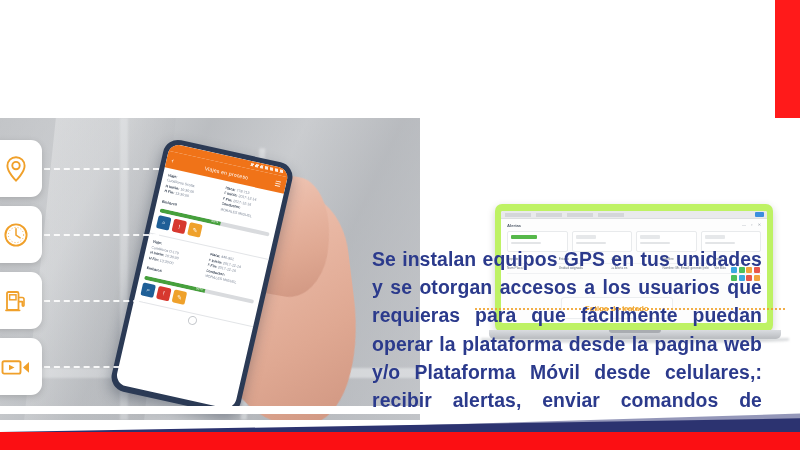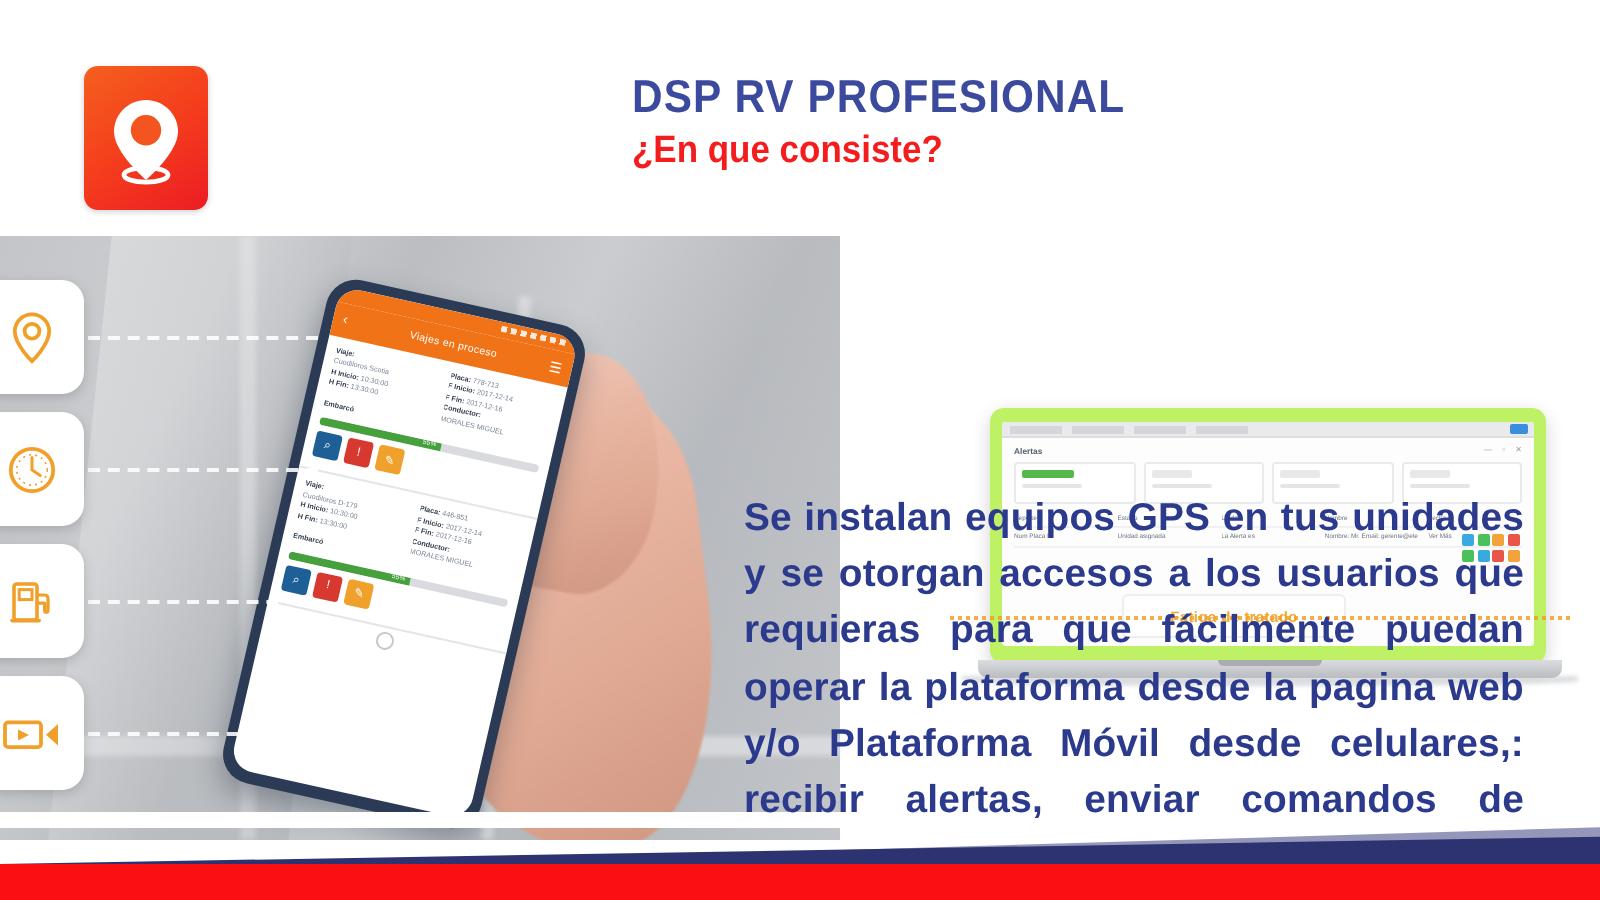--- a/index.html
+++ b/index.html
@@ -173,33 +173,20 @@
   .red-bottom{position:absolute;left:0;bottom:0;width:800px;height:18px;background:#fb0f13;}
   .white-gap{position:absolute;left:0;bottom:36px;width:800px;height:8px;background:#fff;}
 </style>
 </head>
 <body>
 
 <div id="slide">
 
   <div class="top-red-bar"></div>
 
-  <div class="header">
-    <div class="logo">
-      <svg width="40" height="48" viewBox="0 0 40 48">
-        <path d="M20 4 C11.2 4 4 11.1 4 19.8 C4 30.5 20 44 20 44 C20 44 36 30.5 36 19.8 C36 11.1 28.8 4 20 4 Z" fill="#ffffff"></path>
-        <circle cx="20" cy="19.2" r="7.6" fill="#f4541f"></circle>
-        <ellipse cx="20" cy="41.5" rx="11" ry="3.6" fill="none" stroke="#ffffff" stroke-width="2.4"></ellipse>
-      </svg>
-    </div>
-    <div class="title-block">
-      <div class="title">DSP RV PROFESIONAL</div>
-      <div class="subtitle">¿En que consiste?</div>
-    </div>
-  </div>
 
   <div class="body-band">
 
     <div class="photo-bg">
       <div class="road-line" style="left:120px;top:0;width:8px;height:302px;"></div>
       <div class="road-line" style="left:250px;top:30px;width:6px;height:272px;transform:rotate(4deg);"></div>
       <div class="road-line" style="left:0;top:250px;width:420px;height:10px;"></div>
     </div>
 
     <div class="phone-wrap">

